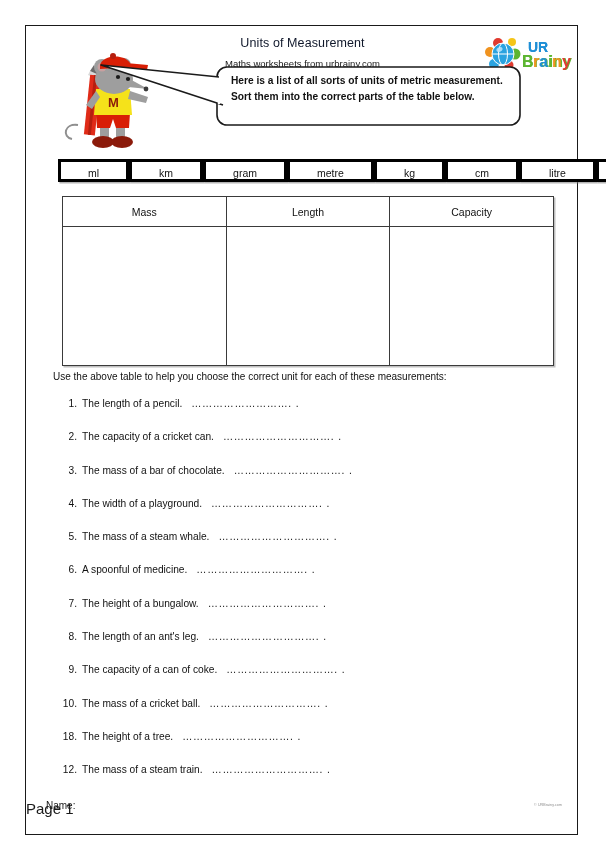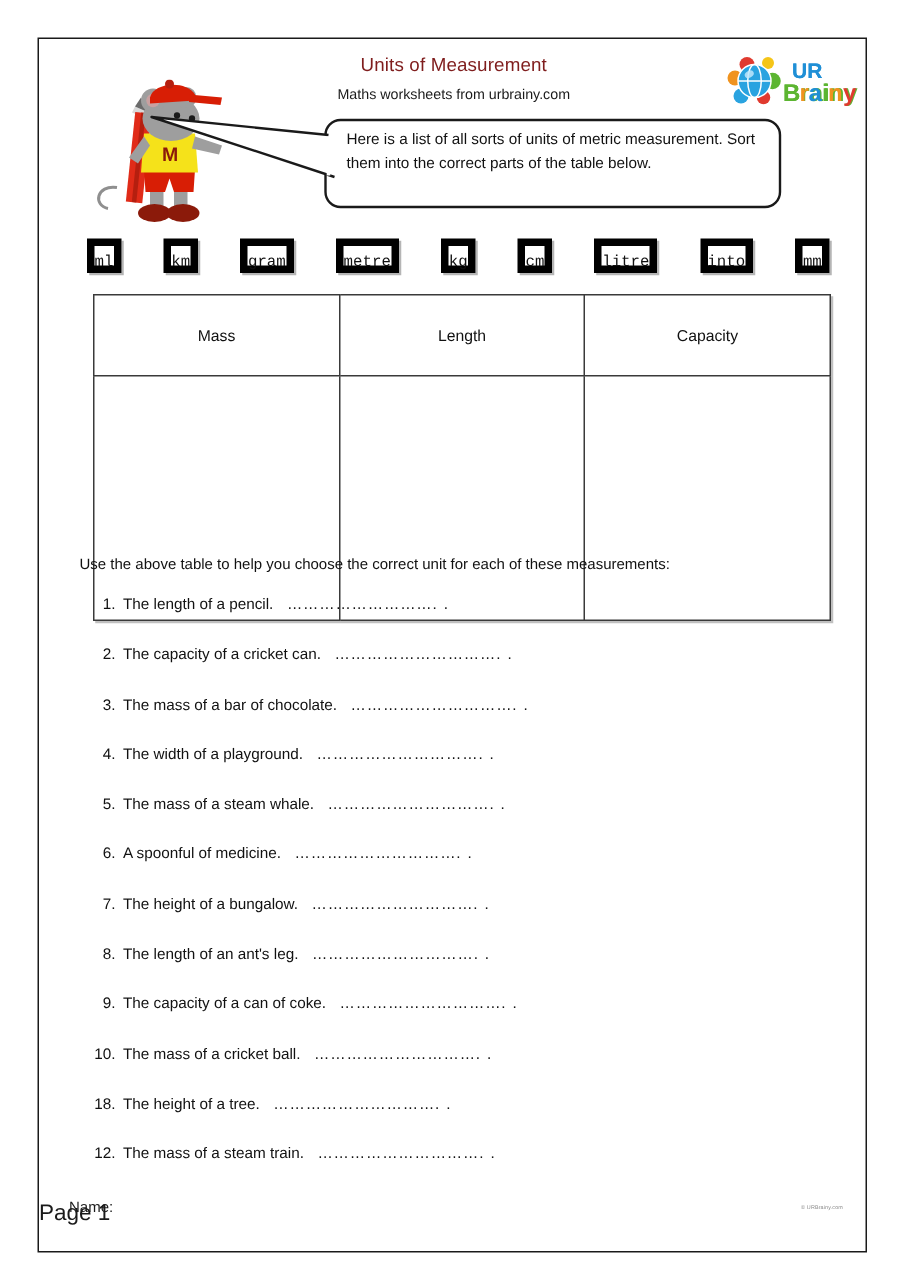--- a/index.html
+++ b/index.html
@@ -32,21 +32,21 @@
   #header-block {
     position: absolute;
     left: 0;
     top: 10px;
     width: 553px;
     text-align: center;
   }
   #worksheet-title {
     font-size: 12.5px;
     letter-spacing: .1px;
-    color: #7f1d1d;
+    color: #0f172a;
   }
   #worksheet-subtitle {
     font-size: 9.5px;
     margin-top: 8px;
     color: #1a1a1a;
   }
 
   
   #logo {
     position: absolute;
@@ -64,23 +64,24 @@
     top: 27px;
     width: 120px;
     height: 105px;
   }
   #mascot svg { display: block; }
 
   
   #speech-bubble {
     position: absolute;
     left: 187px;
-    top: 50px;
+    top: 37px;
     width: 307px;
     height: 62px;
+    font-weight: bold;
   }
   #bubble-tail {
     position: absolute;
     left: 0;
     top: 0;
     width: 307px;
     height: 92px;
     overflow: visible;
   }
   #bubble-text {
@@ -97,47 +98,46 @@
   #unit-row {
     position: absolute;
     left: 32px;
     top: 133px;
     width: 495px;
     display: flex;
     align-items: center;
     justify-content: space-between;
   }
   .unit-chip {
-    border: 5px solid #000000;
+    border: 3px solid #000000;
     background: #fff;
     box-shadow: 1.5px 1.5px 0 rgba(120,120,120,.55);
     height: 23px;
     line-height: 23px;
     text-align: center;
     font-size: 10.5px;
     color: #111;
-    padding: 0 0;
+    padding: 0 27px;
     box-sizing: border-box;
     white-space: nowrap;
-    font-family: Liberation Mono, monospace;
   }
 
   
   #sort-table {
     position: absolute;
     left: 36px;
     top: 170px;
     width: 492px;
     border-collapse: collapse;
     table-layout: fixed;
     box-shadow: 1.5px 1.5px 0 rgba(150,150,150,.6);
   }
   #sort-table th, #sort-table td {
     border: 1px solid #3a3a3a;
-    padding: 16px;
+    padding: 4px;
   }
   #sort-table th {
     height: 21px;
     font-size: 10.5px;
     font-weight: normal;
     text-align: center;
     color: #111;
   }
   #sort-table td { height: 130px; }
 

